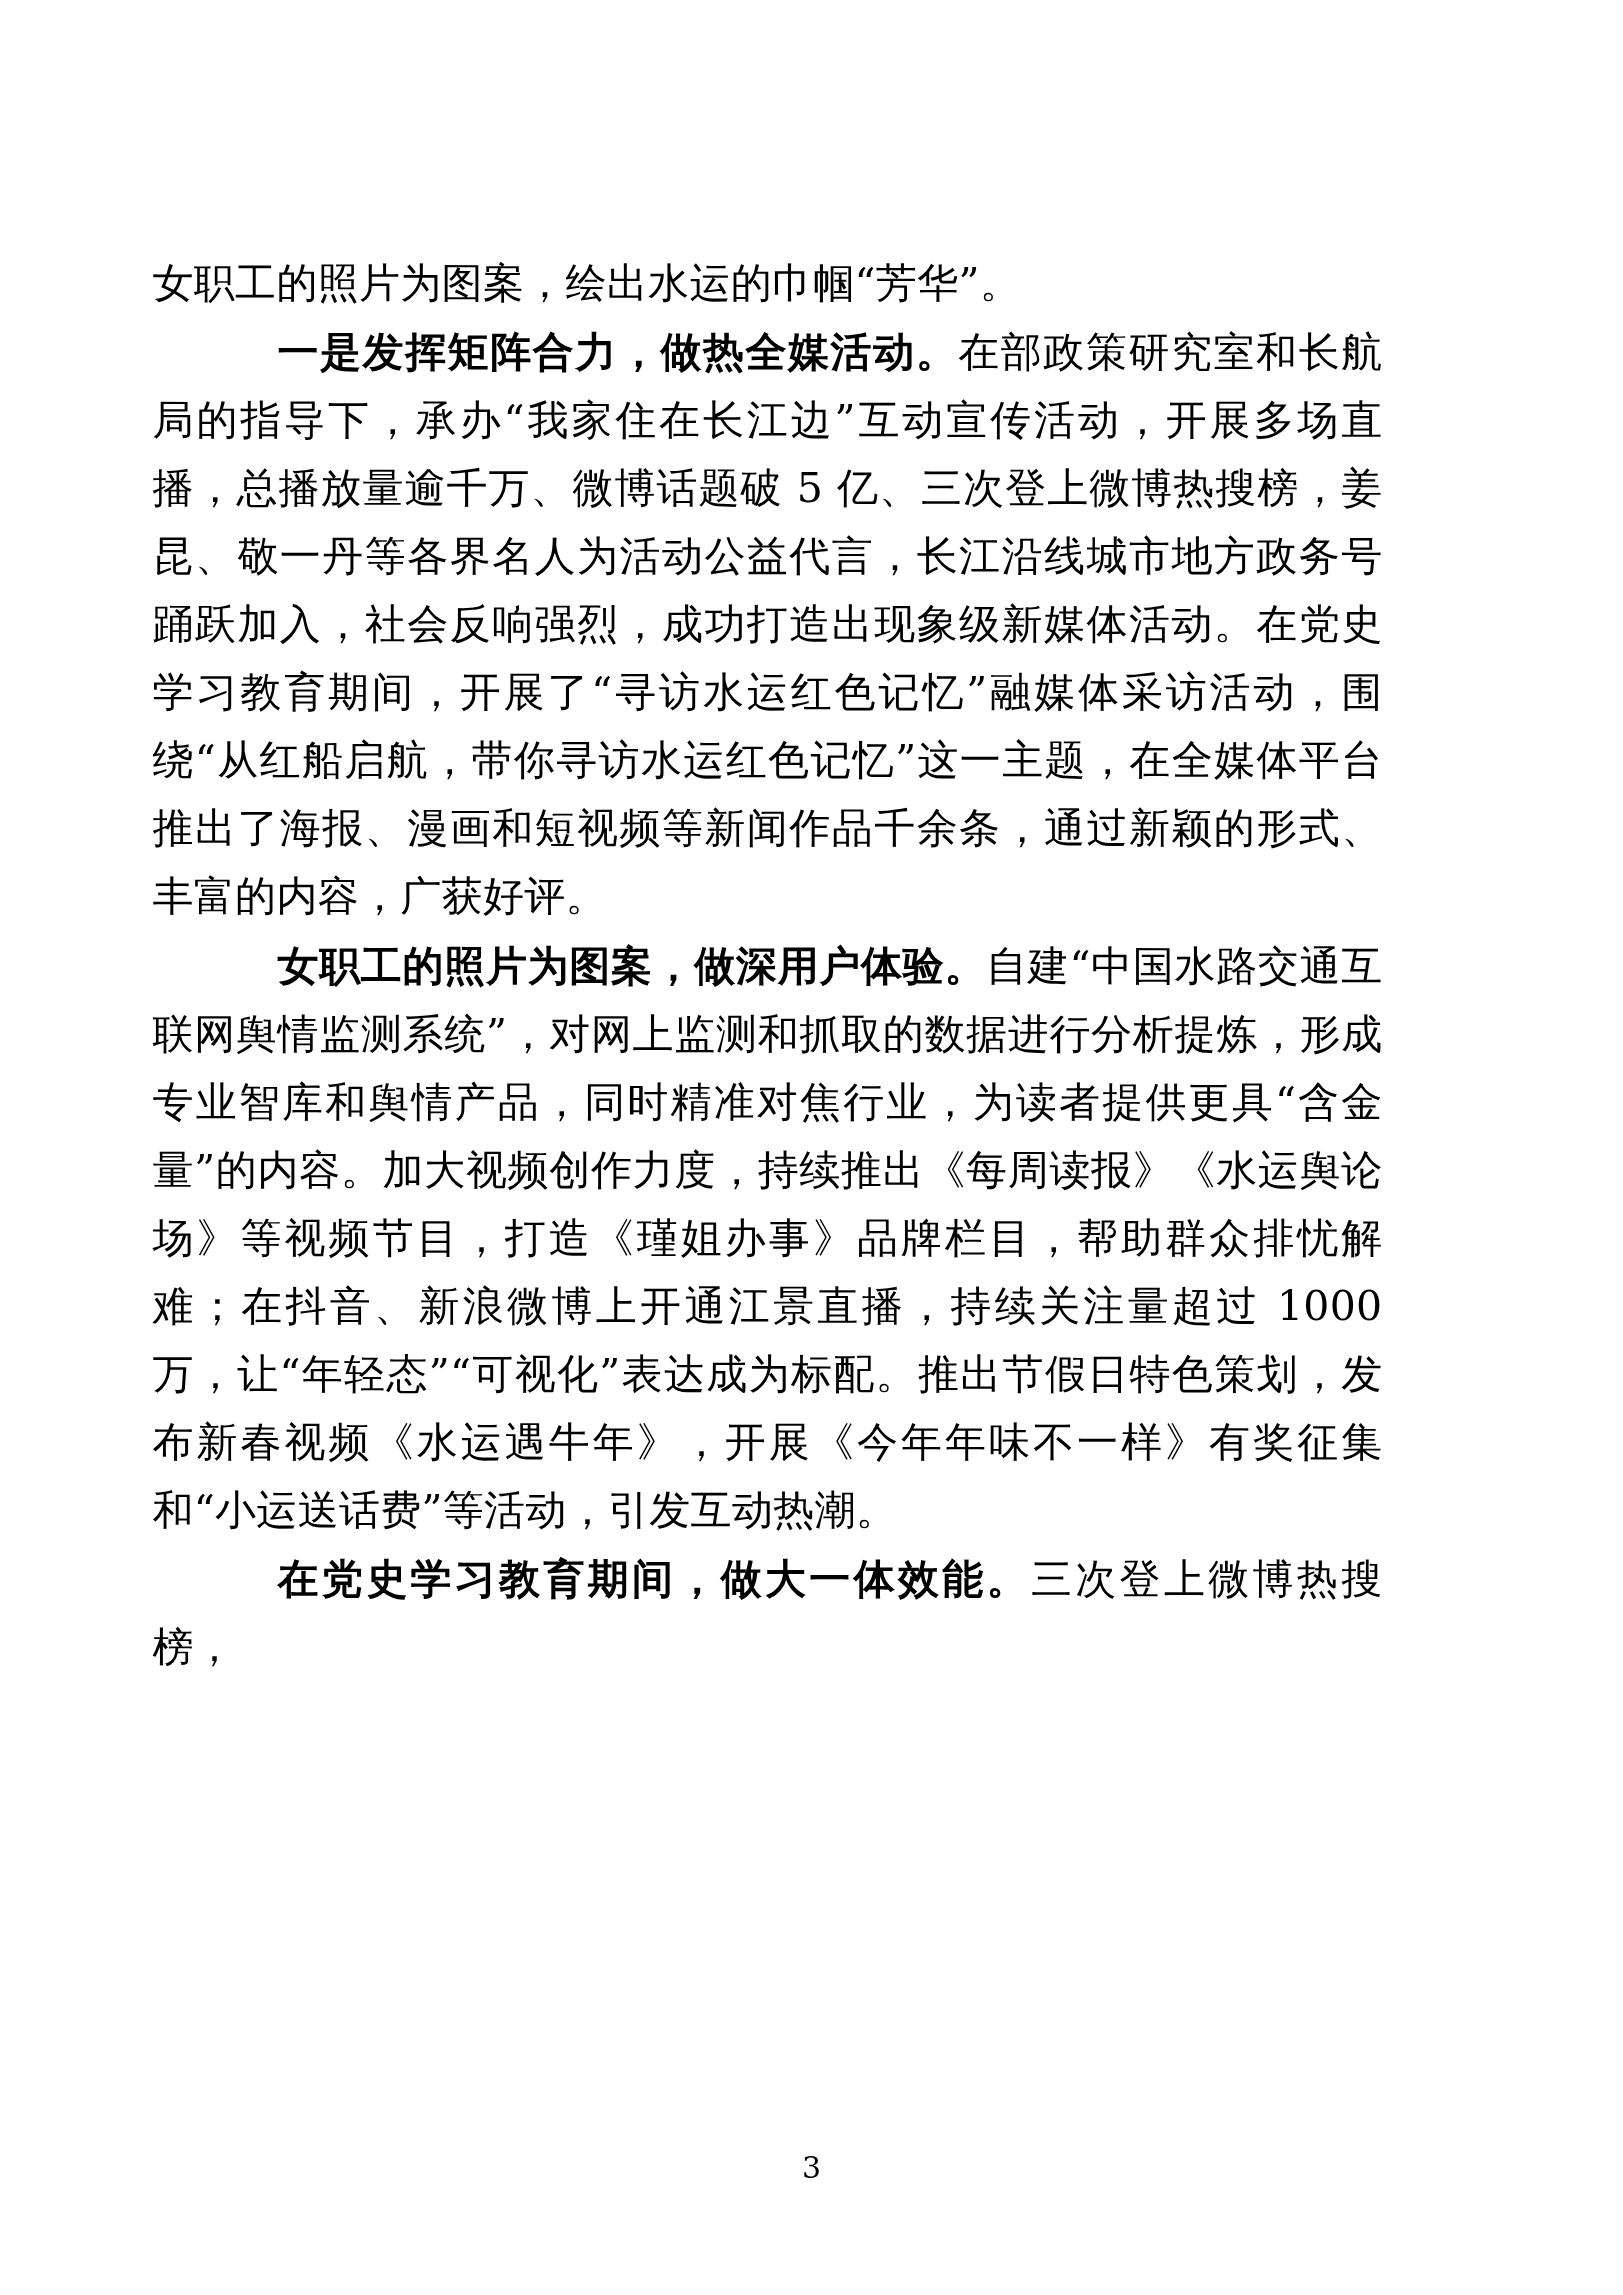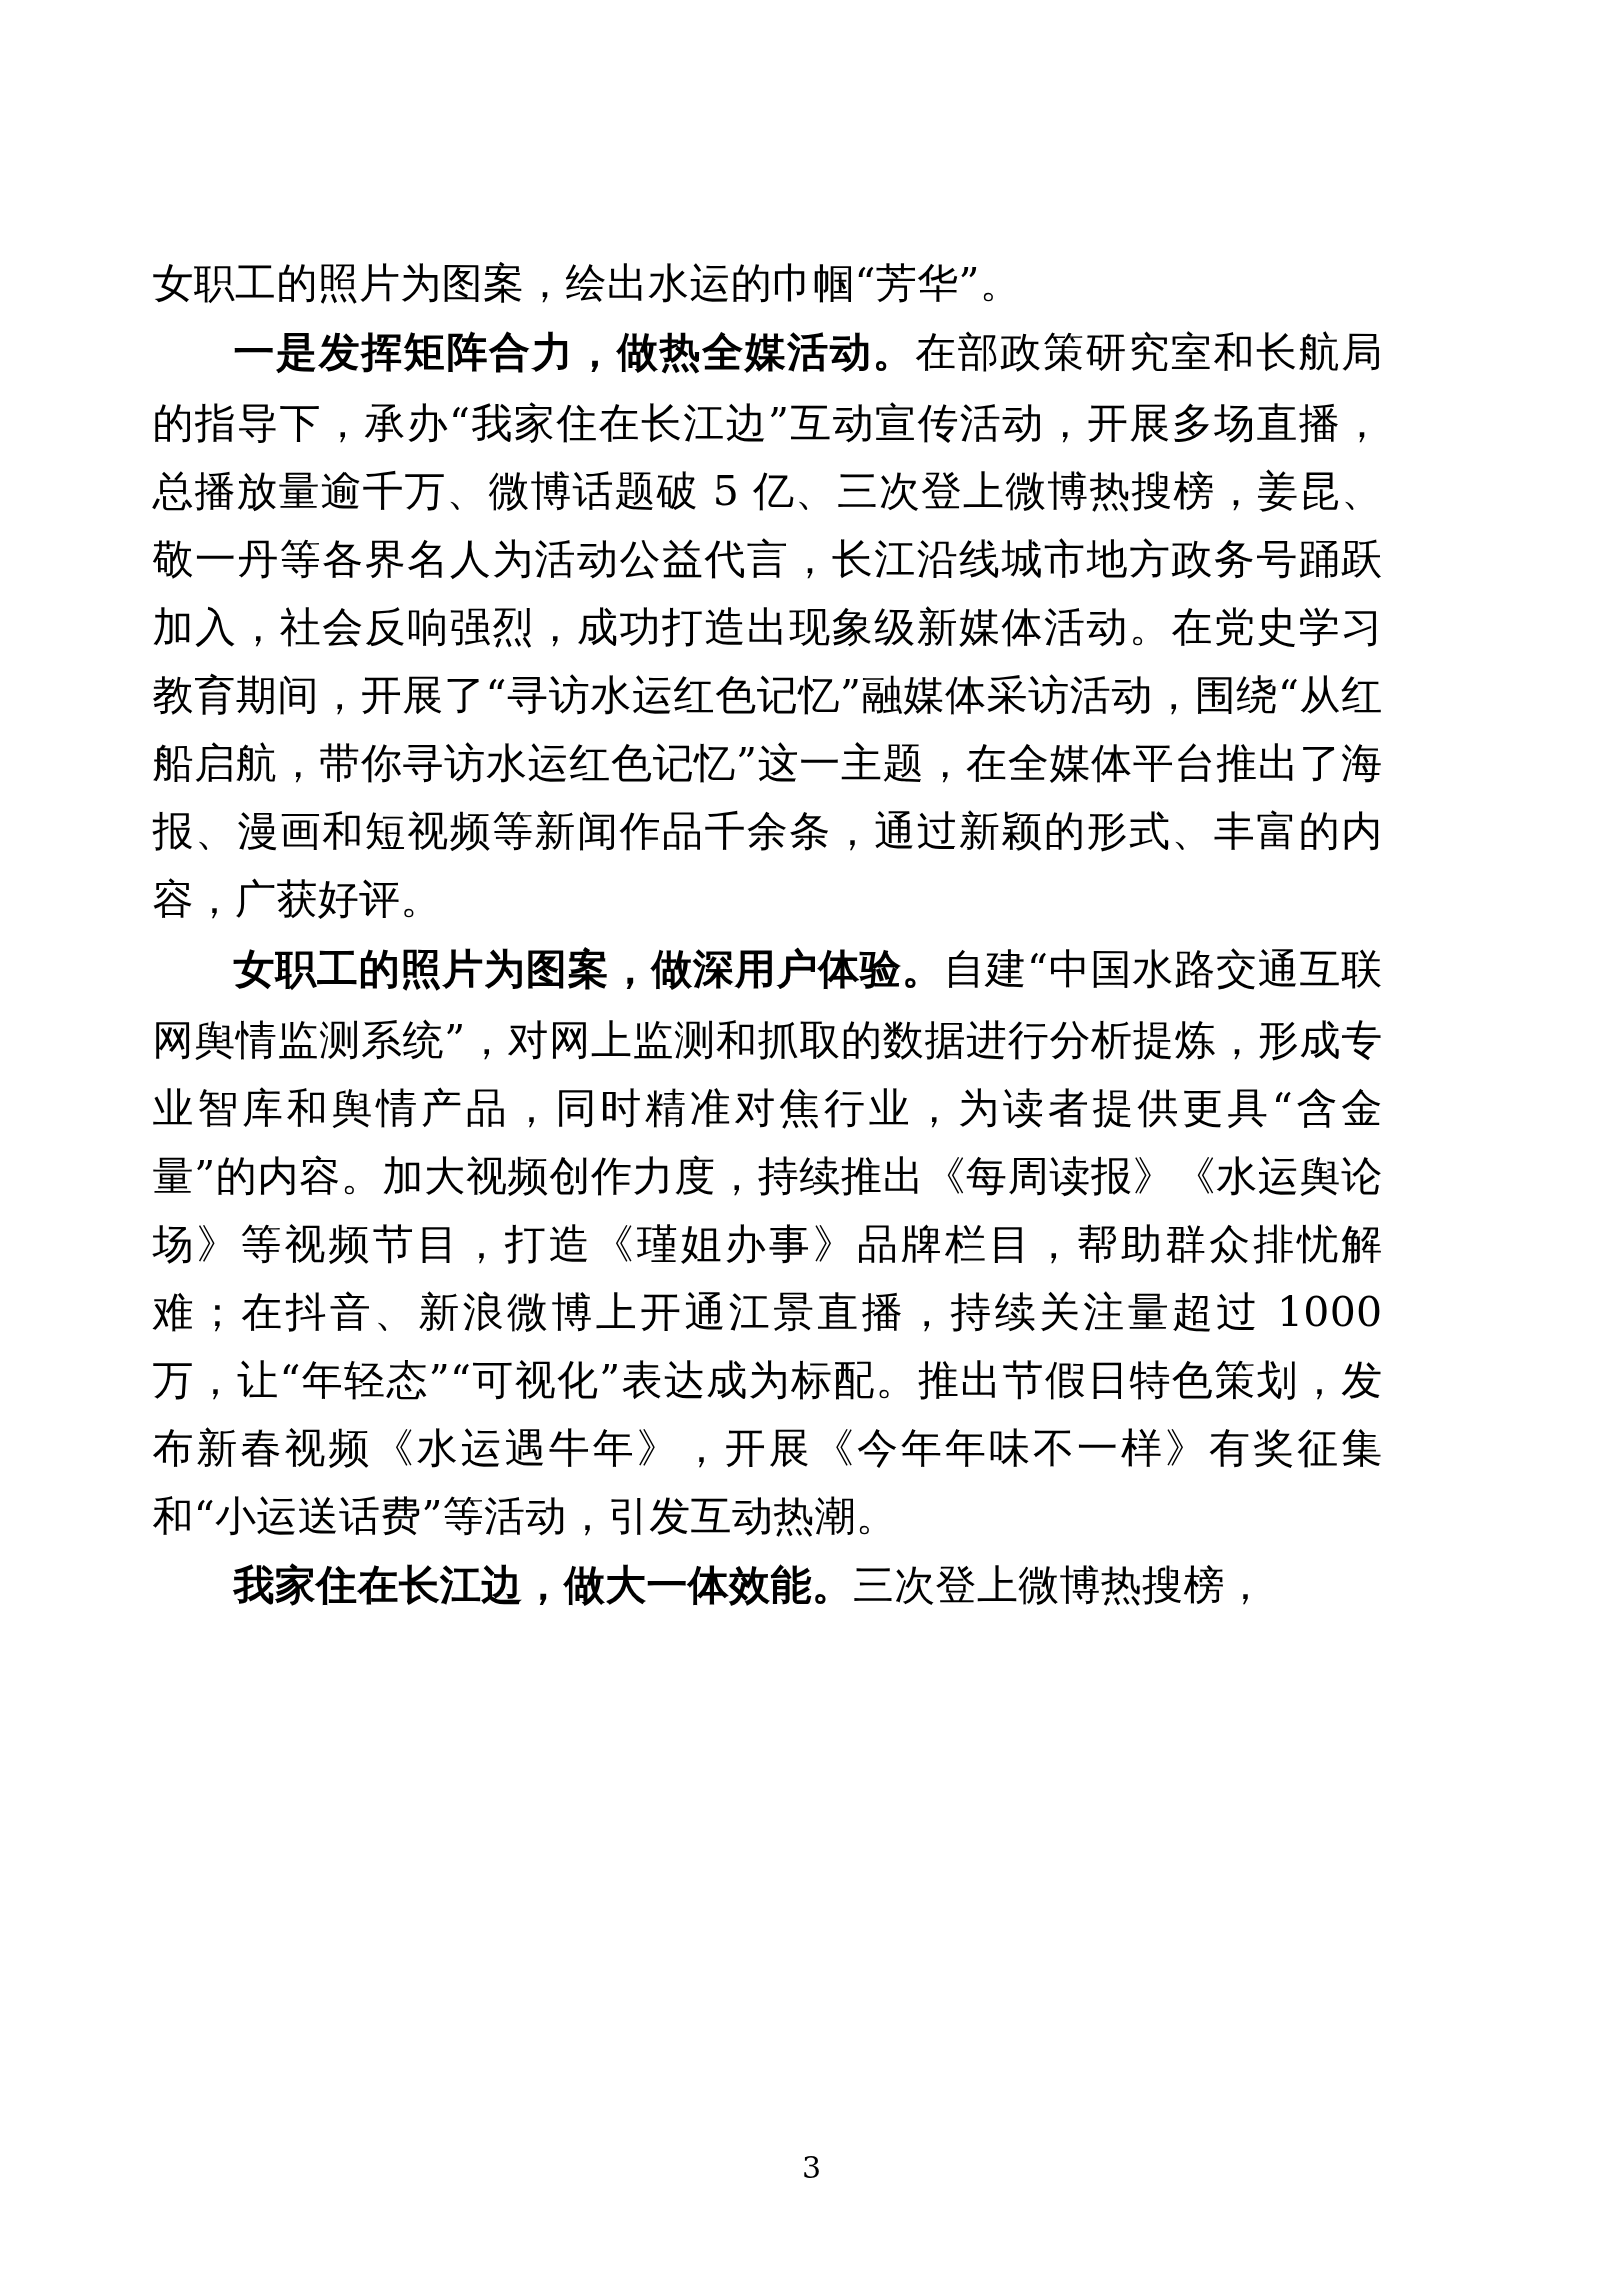--- a/index.html
+++ b/index.html
@@ -40,21 +40,22 @@
     text-indent: 81px;
   }
   p.heading {
     text-indent: 81px;
     font-weight: bold;
     font-family: "DejaVu Sans", "Liberation Sans", sans-serif;
     letter-spacing: 0.7px;
   }
   .lead {
     font-weight: bold;
-    font-family: Liberation Mono, monospace;
+    font-family: Liberation Sans, sans-serif;
+    margin-left: 44px;
   }
   .page-number {
     position: absolute;
     bottom: 110px;
     left: 0;
     width: 100%;
     text-align: center;
     font-size: 30px;
     font-family: "DejaVu Serif", "Liberation Serif", serif;
     color: #000000;
@@ -67,19 +68,19 @@
   <div class="doc-body">
 
     <p class="cont">女职工的照片为图案，绘出水运的巾帼“芳华”。</p>
 
 
 
     <p class="indent"><span class="lead">一是发挥矩阵合力，做热全媒活动。</span><span>在部政策研究室和长航局的指导下，承办“我家住在长江边”互动宣传活动，开展多场直播，总播放量逾千万、微博话题破 5 亿、三次登上微博热搜榜，姜昆、敬一丹等各界名人为活动公益代言，长江沿线城市地方政务号踊跃加入，社会反响强烈，成功打造出现象级新媒体活动。在党史学习教育期间，开展了“寻访水运红色记忆”融媒体采访活动，围绕“从红船启航，带你寻访水运红色记忆”这一主题，在全媒体平台推出了海报、漫画和短视频等新闻作品千余条，通过新颖的形式、丰富的内容，广获好评。</span></p>
 
     <p class="indent"><span class="lead">女职工的照片为图案，做深用户体验。</span><span>自建“中国水路交通互联网舆情监测系统”，对网上监测和抓取的数据进行分析提炼，形成专业智库和舆情产品，同时精准对焦行业，为读者提供更具“含金量”的内容。加大视频创作力度，持续推出《每周读报》《水运舆论场》等视频节目，打造《瑾姐办事》品牌栏目，帮助群众排忧解难；在抖音、新浪微博上开通江景直播，持续关注量超过 1000 万，让“年轻态”“可视化”表达成为标配。推出节假日特色策划，发布新春视频《水运遇牛年》，开展《今年年味不一样》有奖征集和“小运送话费”等活动，引发互动热潮。</span></p>
 
-    <p class="indent"><span class="lead">我家住在长江边，做大一体效能。</span><span>三次登上微博热搜榜，</span></p>
+    <p class="indent"><span class="lead">在党史学习教育期间，做大一体效能。</span><span>三次登上微博热搜榜，</span></p>
 
   </div>
 
   <div class="page-number">3</div>
 </div>
 
 
 </body></html>

